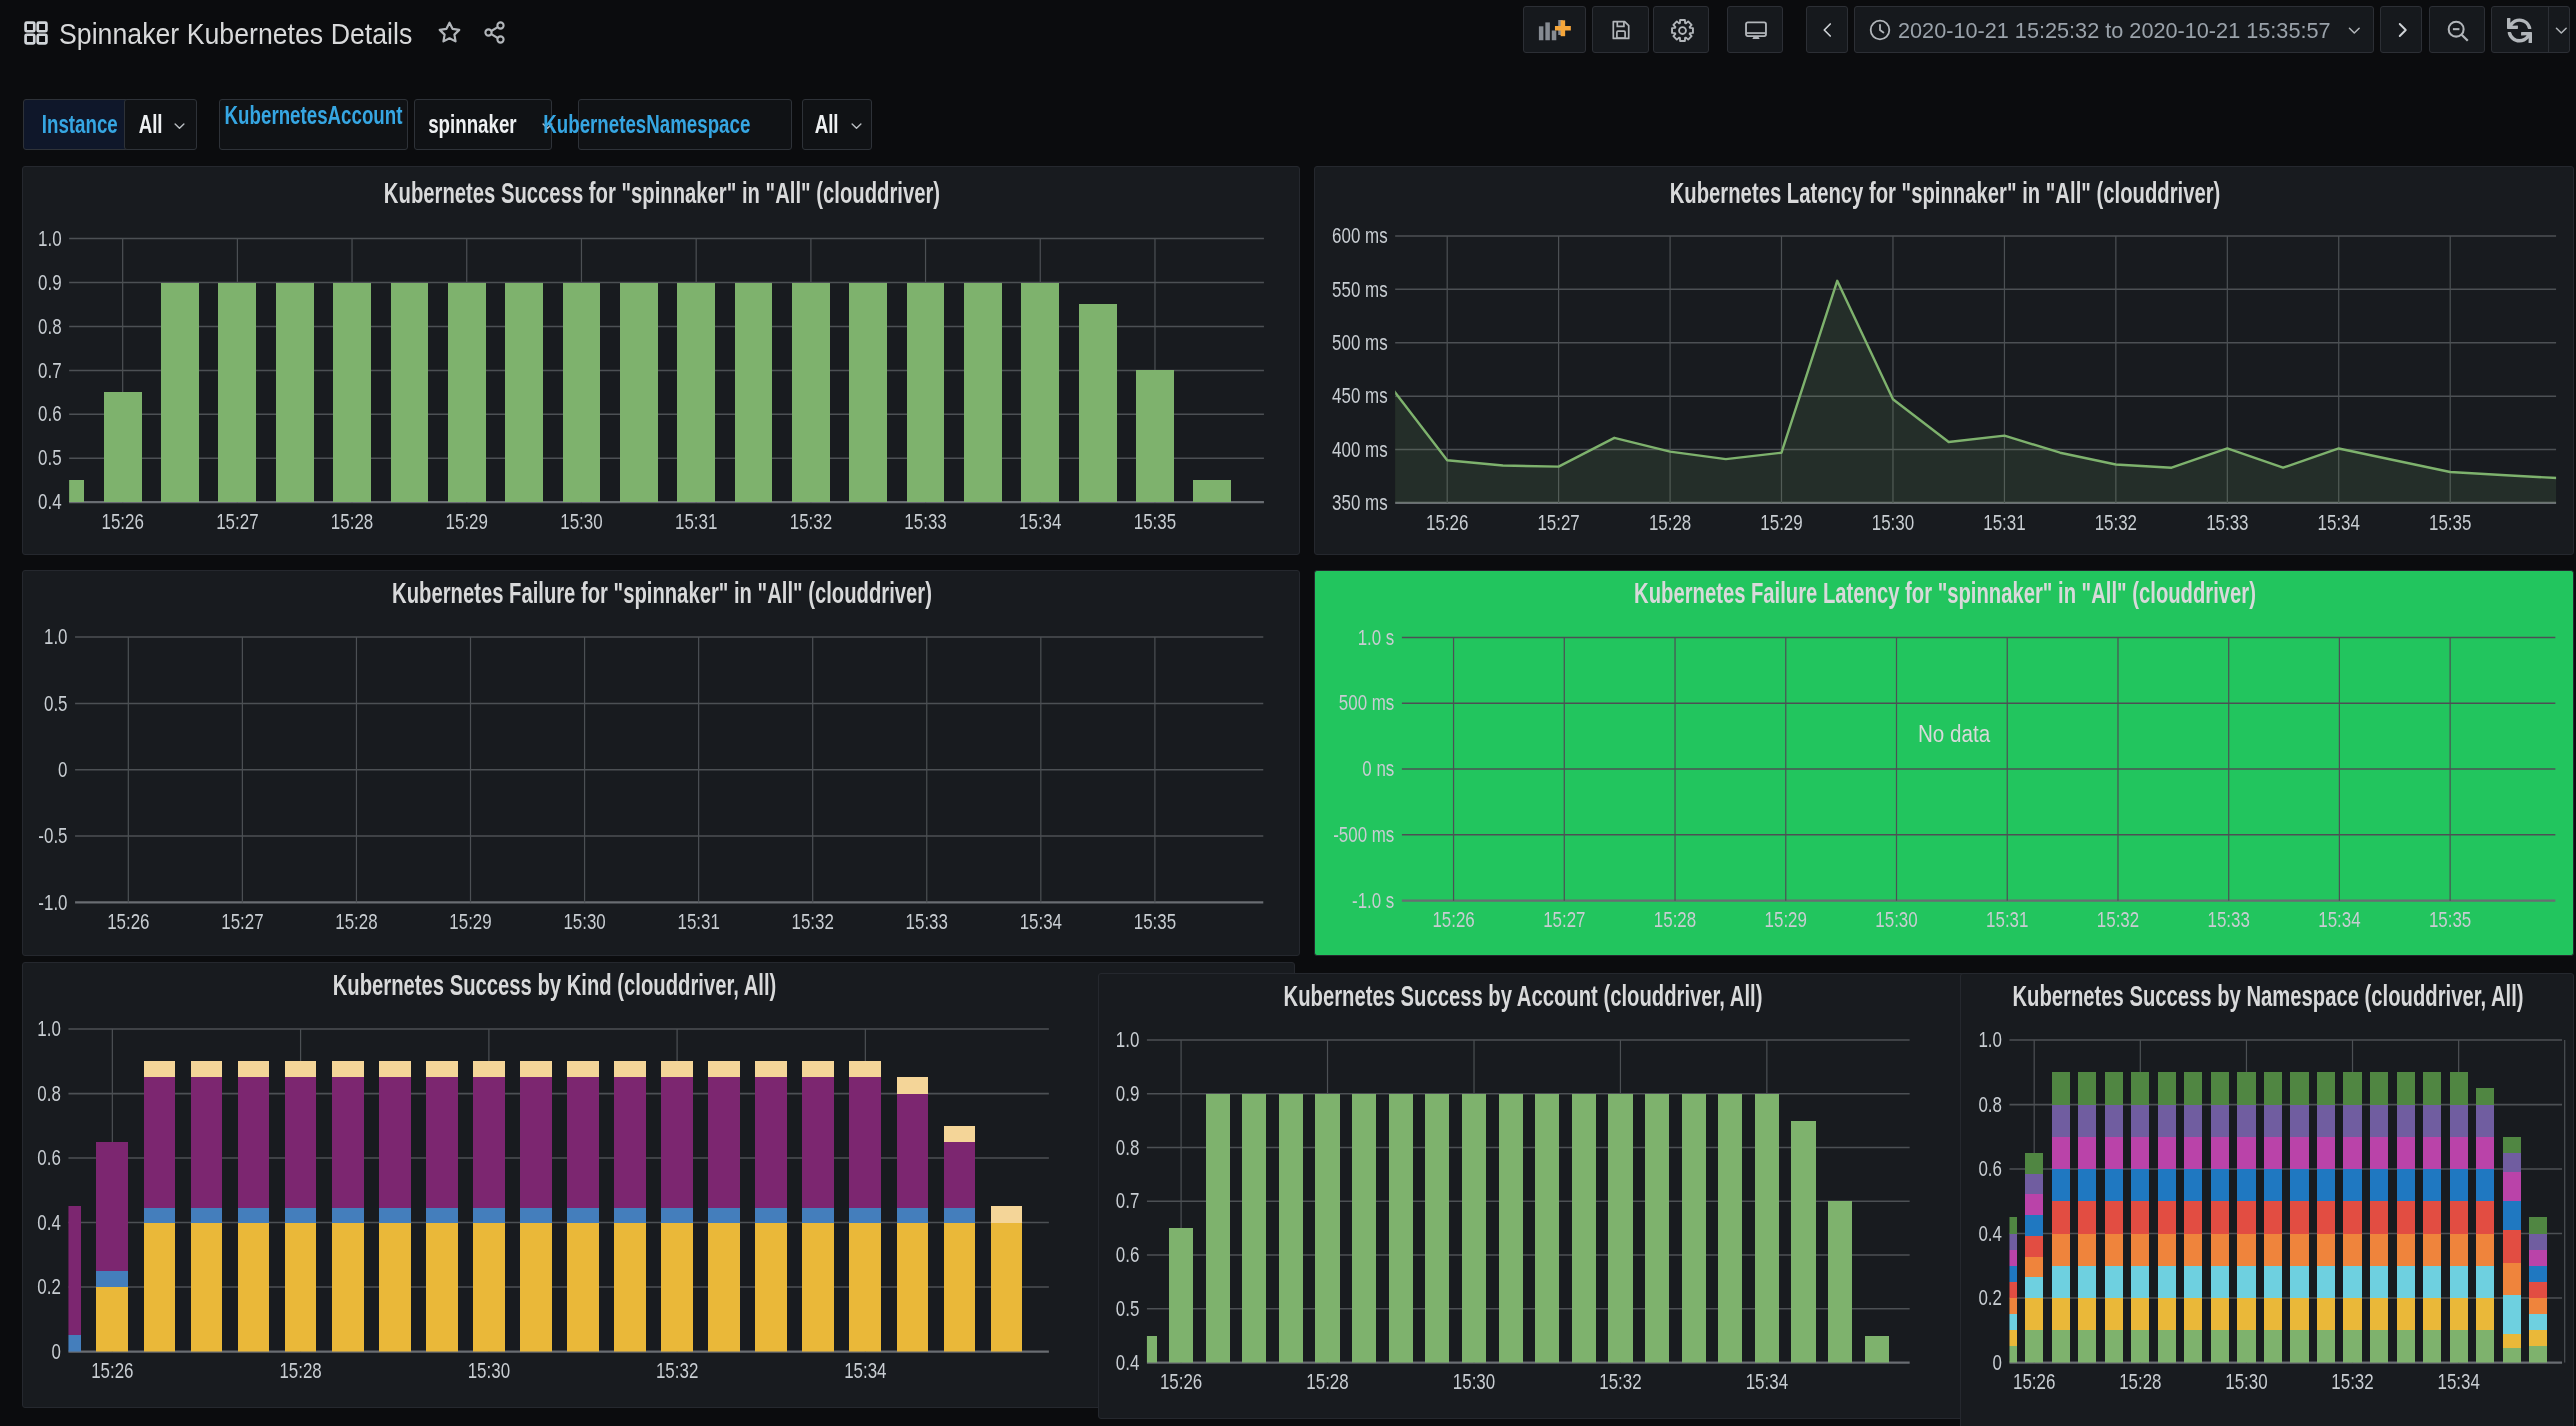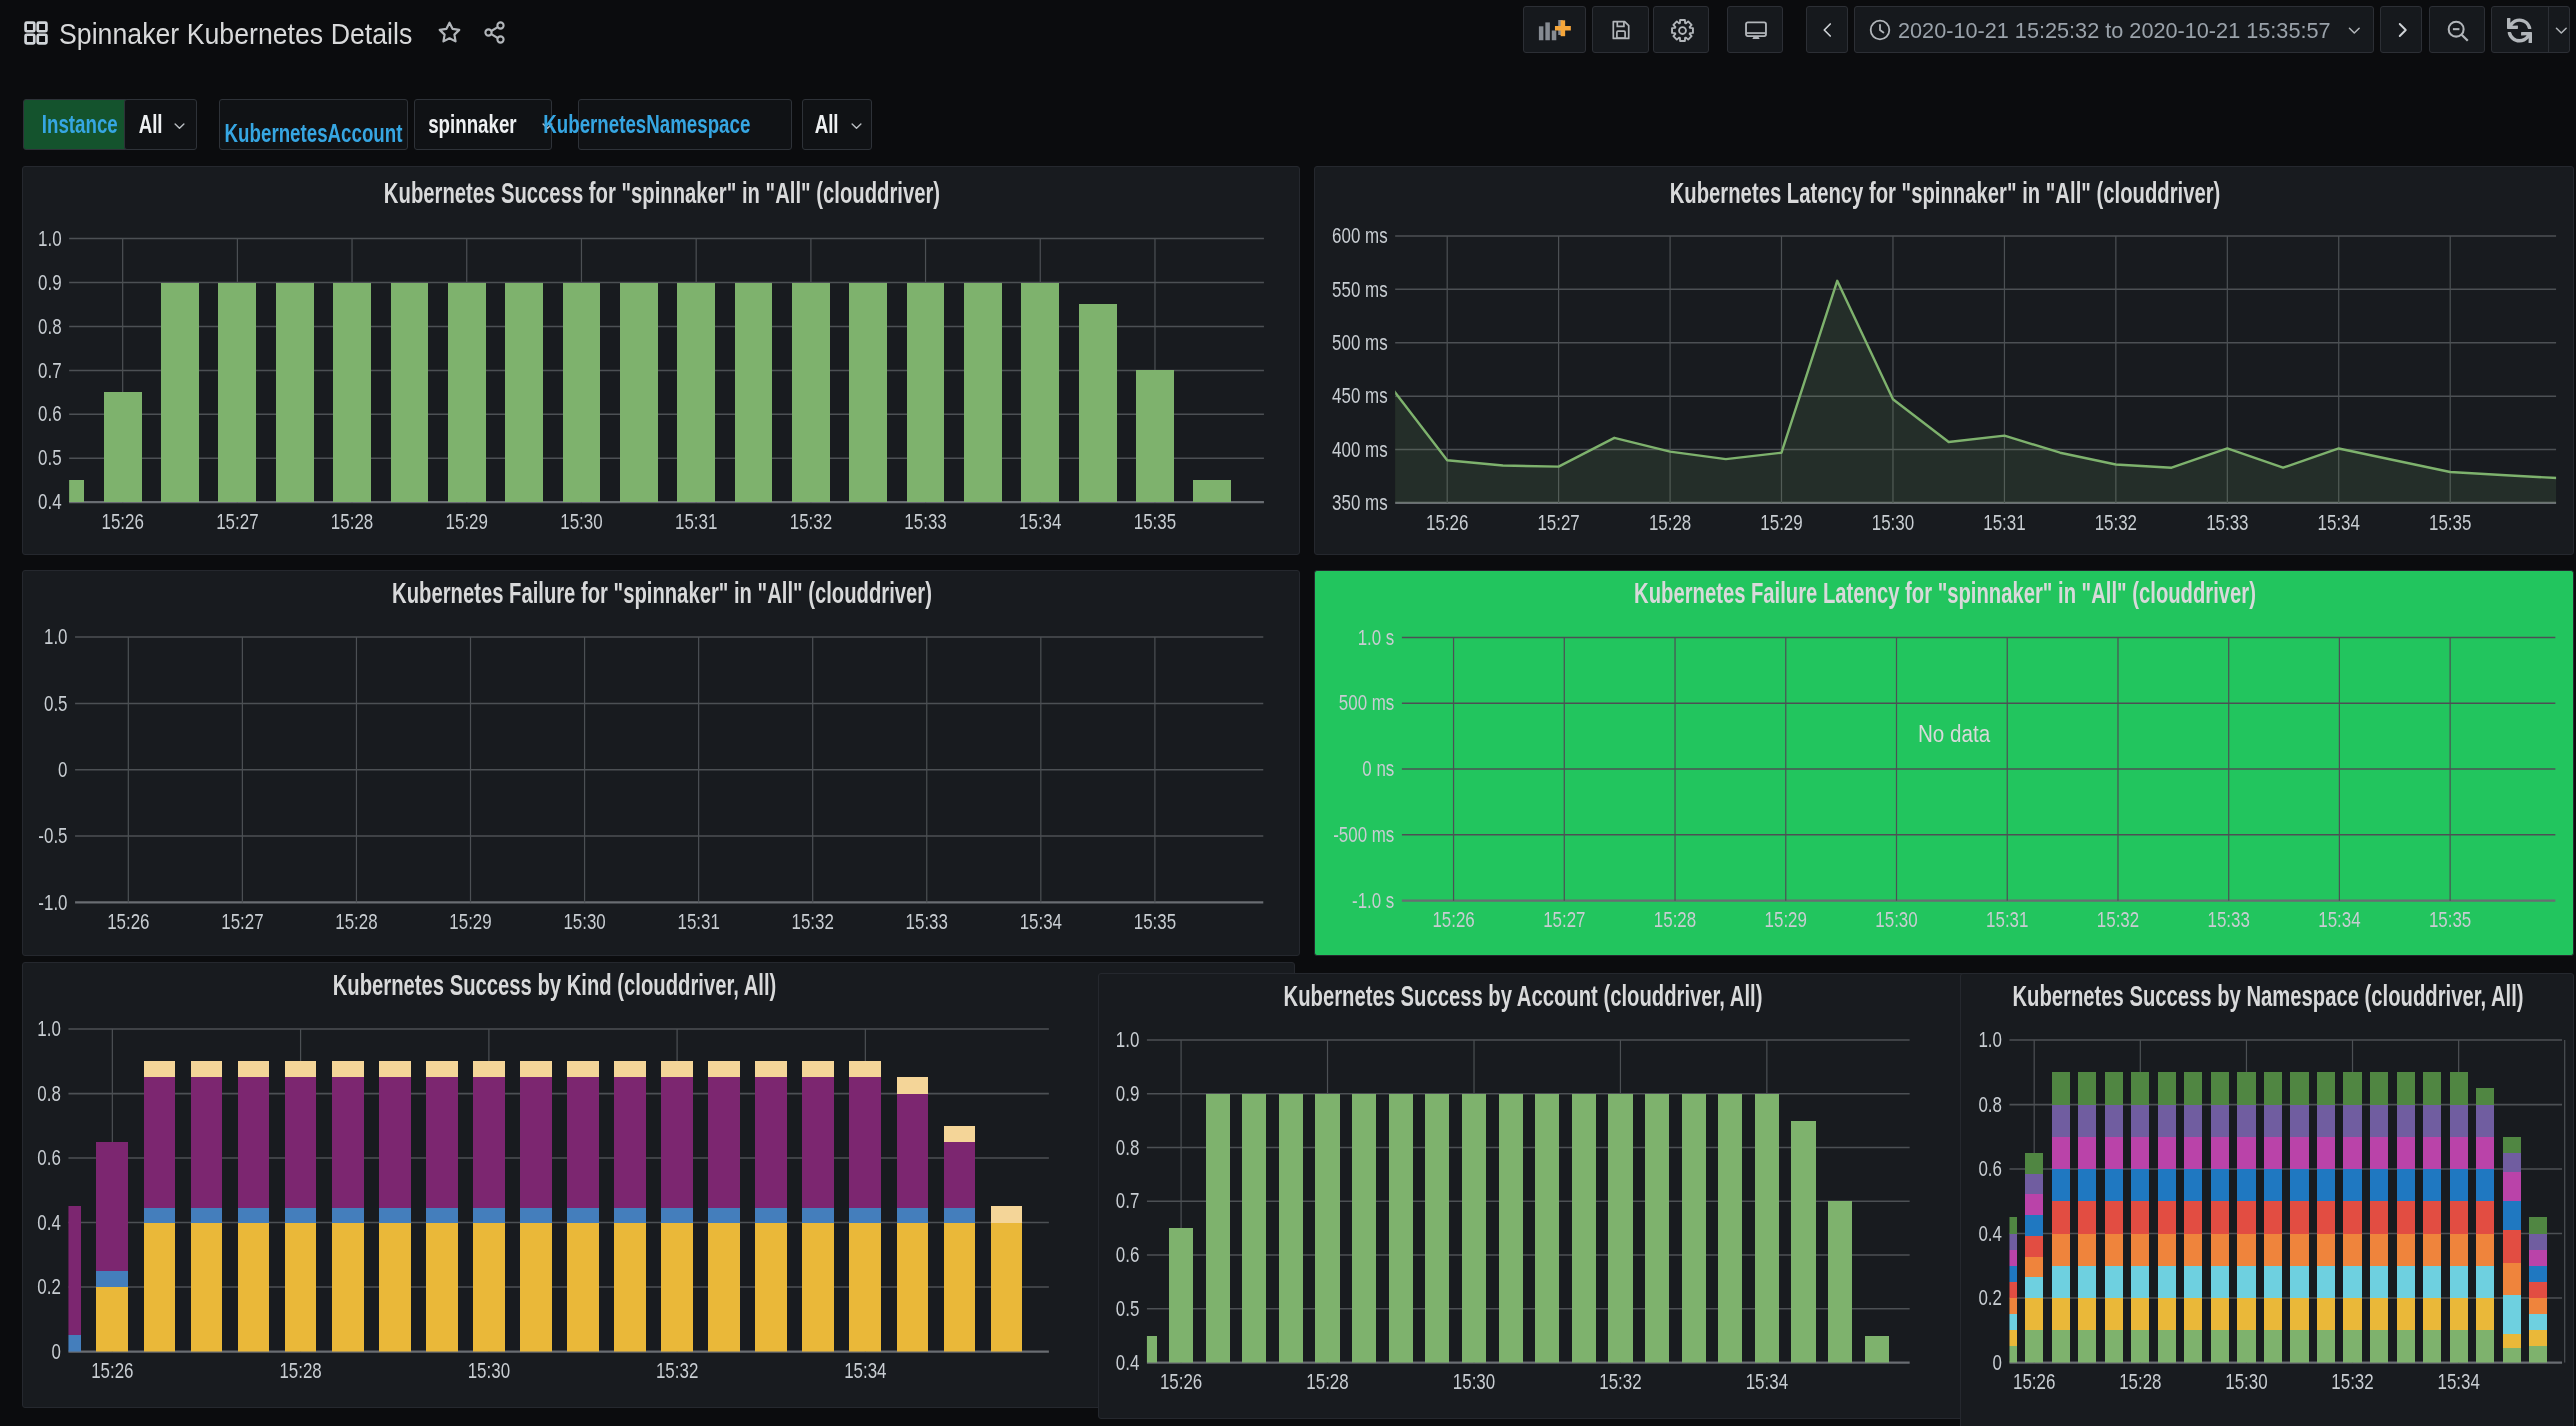--- a/index.html
+++ b/index.html
@@ -87,30 +87,30 @@
       <svg width="25" height="25" viewBox="0 0 512 512" style="position:absolute;left:15px;top:11.3px">
 <g transform="translate(512 0) scale(-1 1)">
           <path fill="#b2b6ba" d="M440.65 12.57l4 82.77A247.16 247.16 0 0 0 255.83 8C134.73 8 33.91 94.92 12.29 209.82A12 12 0 0 0 24.09 224h49.05a12 12 0 0 0 11.67-9.26 175.91 175.91 0 0 1 317-56.94l-101.46-4.86a12 12 0 0 0-12.57 12v47.41a12 12 0 0 0 12 12H500a12 12 0 0 0 12-12V12a12 12 0 0 0-12-12h-47.37a12 12 0 0 0-11.98 12.57zM255.83 432a175.61 175.61 0 0 1-146-77.8l101.8 4.87a12 12 0 0 0 12.57-12v-47.4a12 12 0 0 0-12-12H12a12 12 0 0 0-12 12V500a12 12 0 0 0 12 12h47.35a12 12 0 0 0 12-12.6l-4-82.57A247.17 247.17 0 0 0 255.83 504c121.11 0 221.93-86.92 243.55-201.82a12 12 0 0 0-11.8-14.18h-49.05a12 12 0 0 0-11.67 9.26A175.86 175.86 0 0 1 255.83 432z"></path>
         </g>
       </svg>
       <div style="position:absolute;left:56px;top:0;width:0.8px;height:45px;background:#2c2f35"></div>
       <div style="position:absolute;left:61px;top:15px"><svg width="16.6" height="16.6" viewBox="0 0 24 24">
 <path d="M5 9l7 7 7-7" fill="none" stroke="#b2b6ba" stroke-width="2.2" stroke-linecap="round" stroke-linejoin="round"></path>
         </svg></div>
     </div>
-    <div style="position:absolute;left:23.4px;top:99px;width:112px;height:51px;background:#14532d;border:0.8px solid #2e3238;border-radius:3px;display:flex;align-items:center;justify-content:center">
+    <div style="position:absolute;left:23.4px;top:99px;width:112px;height:51px;background:#0f172a;border:0.8px solid #2e3238;border-radius:3px;display:flex;align-items:center;justify-content:center">
       <span style="display:inline-block;transform:scaleX(0.72);font-size:26px;color:#36a6e2;font-weight:700;letter-spacing:0;white-space:nowrap">Instance</span>
     </div>
     <div style="position:absolute;left:124px;top:99px;width:73px;height:51px;background:#101215;border:0.8px solid #2e3238;border-radius:3px;display:flex;align-items:center;justify-content:center">
       <span style="display:inline-block;transform:scaleX(0.72);font-size:26px;color:#eef0f2;font-weight:700;letter-spacing:0;white-space:nowrap">All</span>
       <span style="display:inline-block;margin-left:5.3px;transform:translateY(2.3px)"><svg width="15" height="15" viewBox="0 0 24 24">
           <path d="M5 9l7 7 7-7" fill="none" stroke="#b8bcc0" stroke-width="2.3" stroke-linecap="round" stroke-linejoin="round"></path>
         </svg></span>
     </div>
-    <div style="position:absolute;left:219px;top:99px;width:189px;height:51px;background:#101215;border:0.8px solid #2e3238;border-radius:3px;display:flex;align-items:flex-end;justify-content:center">
+    <div style="position:absolute;left:219px;top:99px;width:189px;height:51px;background:#101215;border:0.8px solid #2e3238;border-radius:3px;display:flex;align-items:flex-start;justify-content:center">
       <span style="display:inline-block;transform:scaleX(0.72);font-size:26px;color:#36a6e2;font-weight:700;letter-spacing:0;white-space:nowrap">KubernetesAccount</span>
     </div>
     <div style="position:absolute;left:414px;top:99px;width:138px;height:51px;background:#101215;border:0.8px solid #2e3238;border-radius:3px;display:flex;align-items:center;justify-content:center">
       <span style="display:inline-block;transform:scaleX(0.72);font-size:26px;color:#eef0f2;font-weight:700;letter-spacing:0;white-space:nowrap">spinnaker</span>
       <span style="display:inline-block;margin-left:5.3px;transform:translateY(2.3px)"><svg width="15" height="15" viewBox="0 0 24 24">
           <path d="M5 9l7 7 7-7" fill="none" stroke="#b8bcc0" stroke-width="2.3" stroke-linecap="round" stroke-linejoin="round"></path>
         </svg></span>
     </div>
     <div style="position:absolute;left:578px;top:99px;width:214px;height:51px;background:#101215;border:0.8px solid #2e3238;border-radius:3px;display:flex;align-items:center;justify-content:flex-end">
       <span style="display:inline-block;transform:scaleX(0.72);font-size:26px;color:#36a6e2;font-weight:700;letter-spacing:0;white-space:nowrap">KubernetesNamespace</span>

